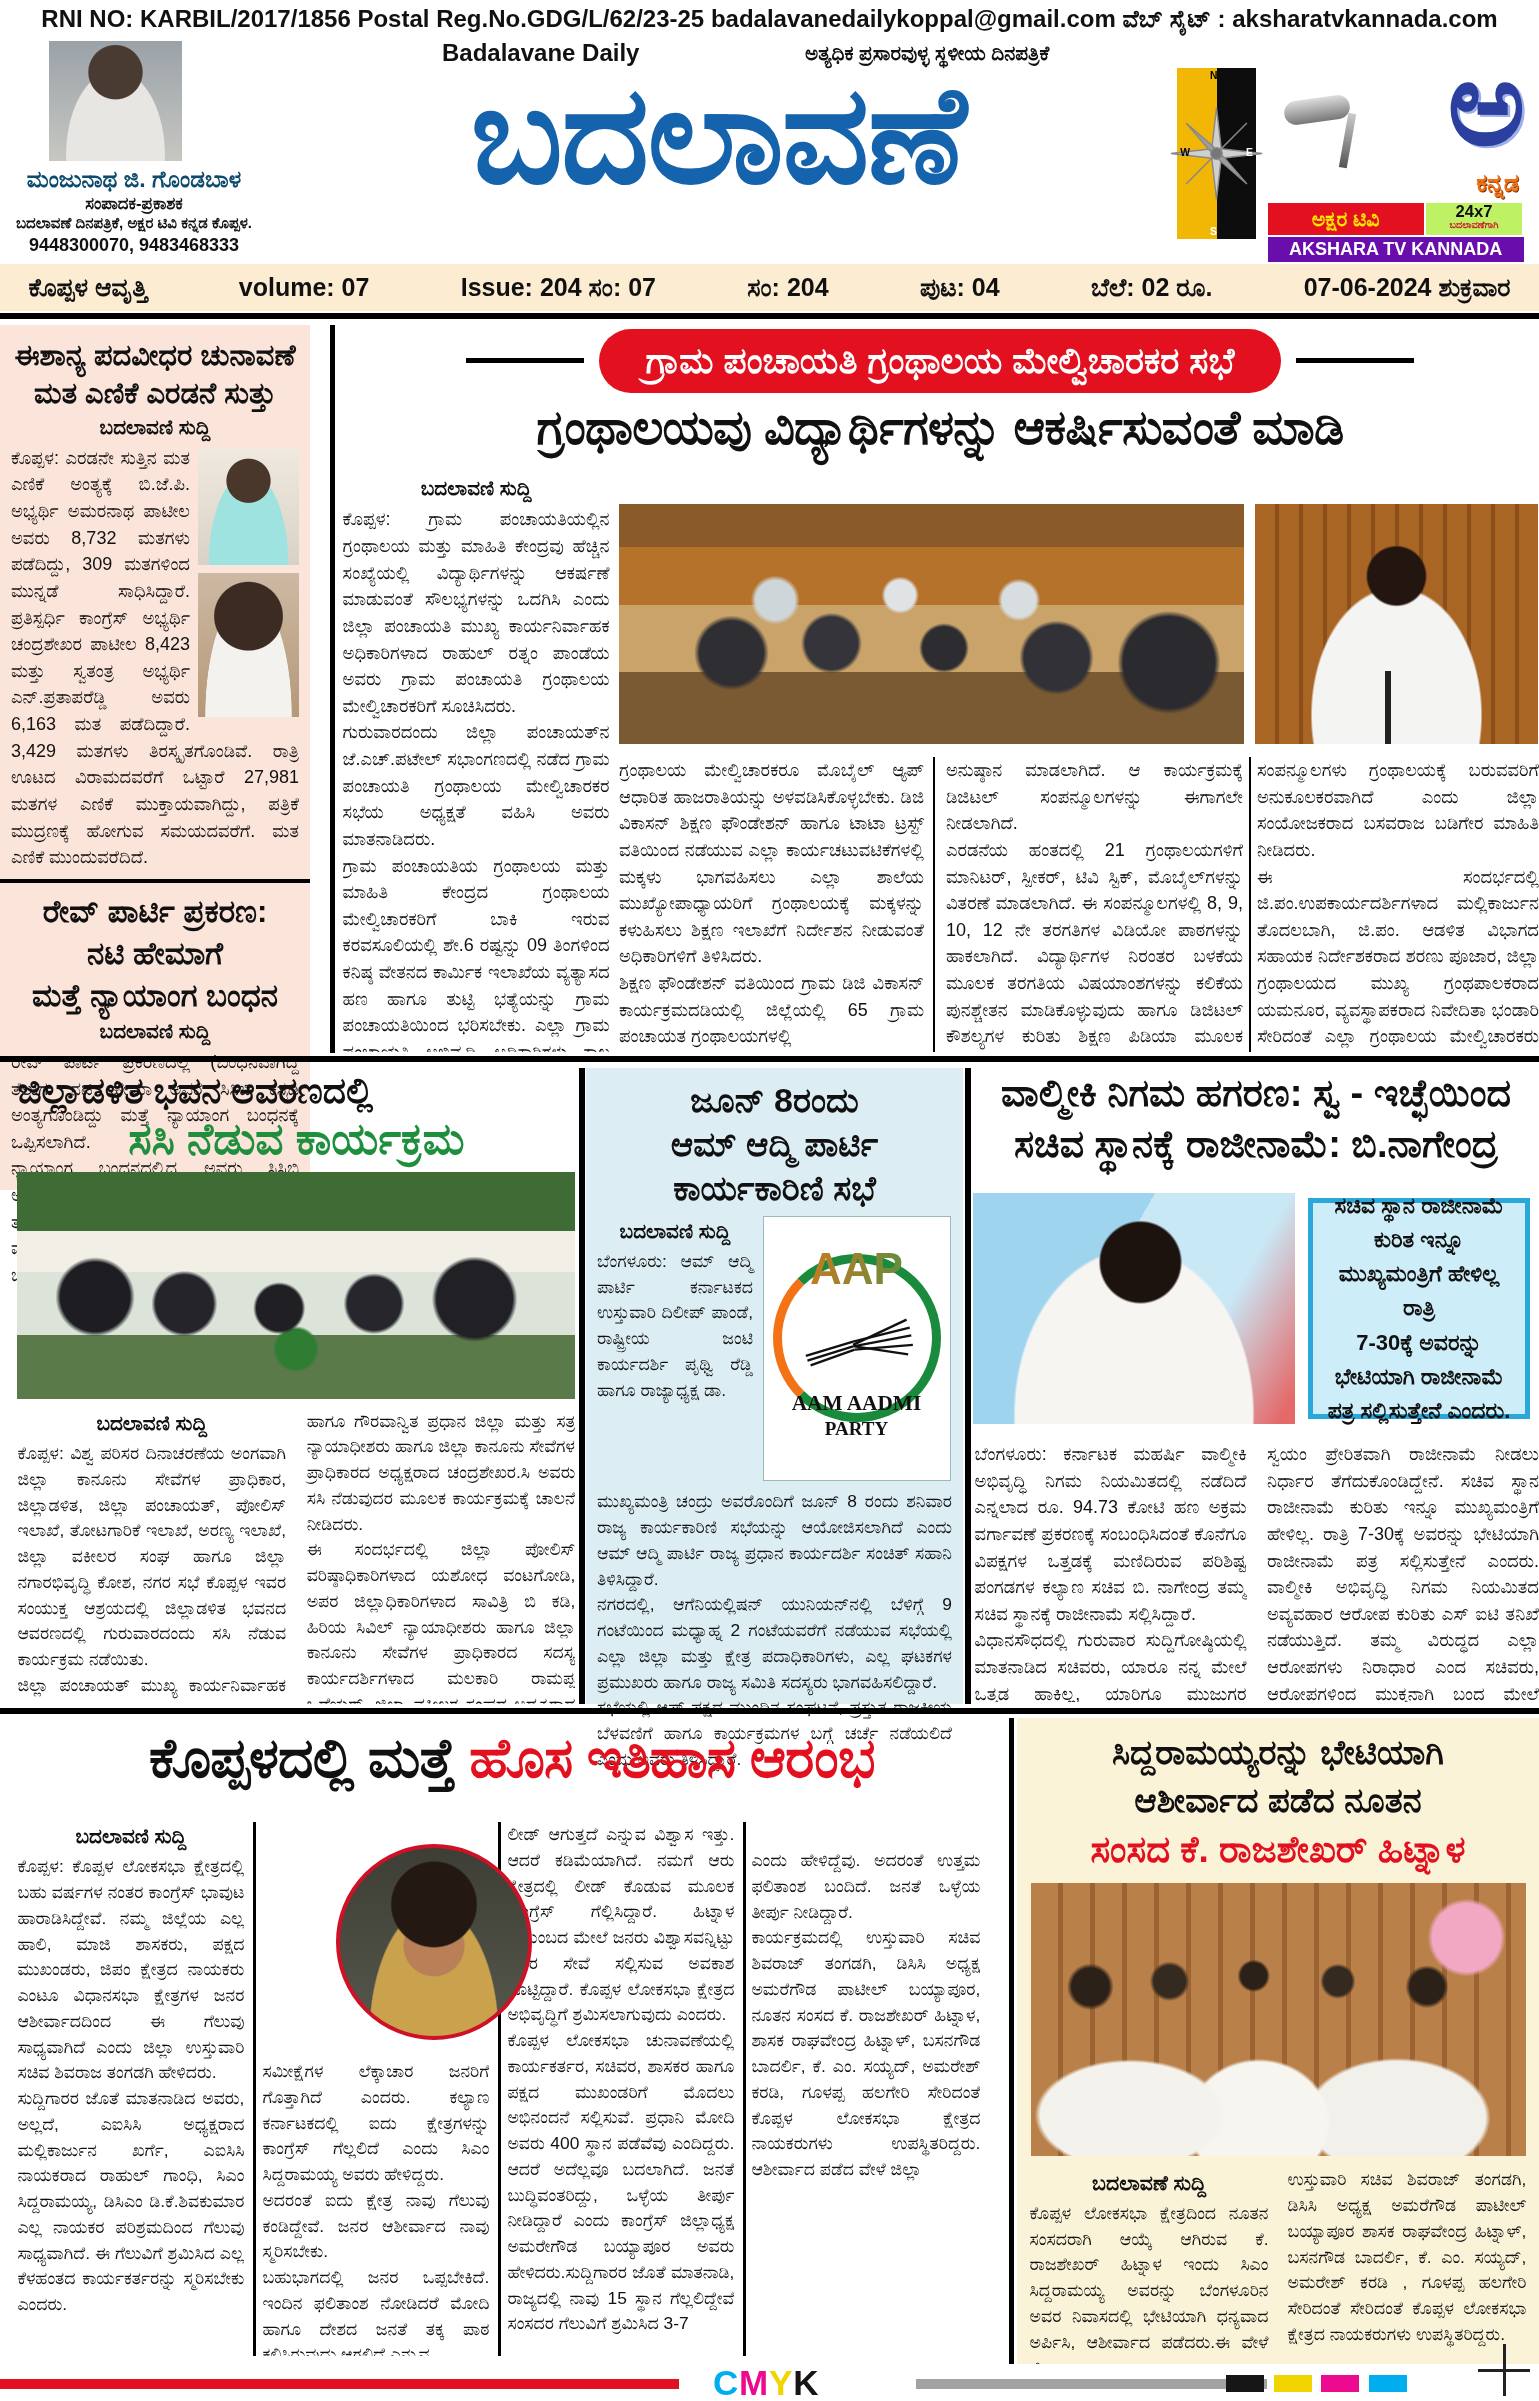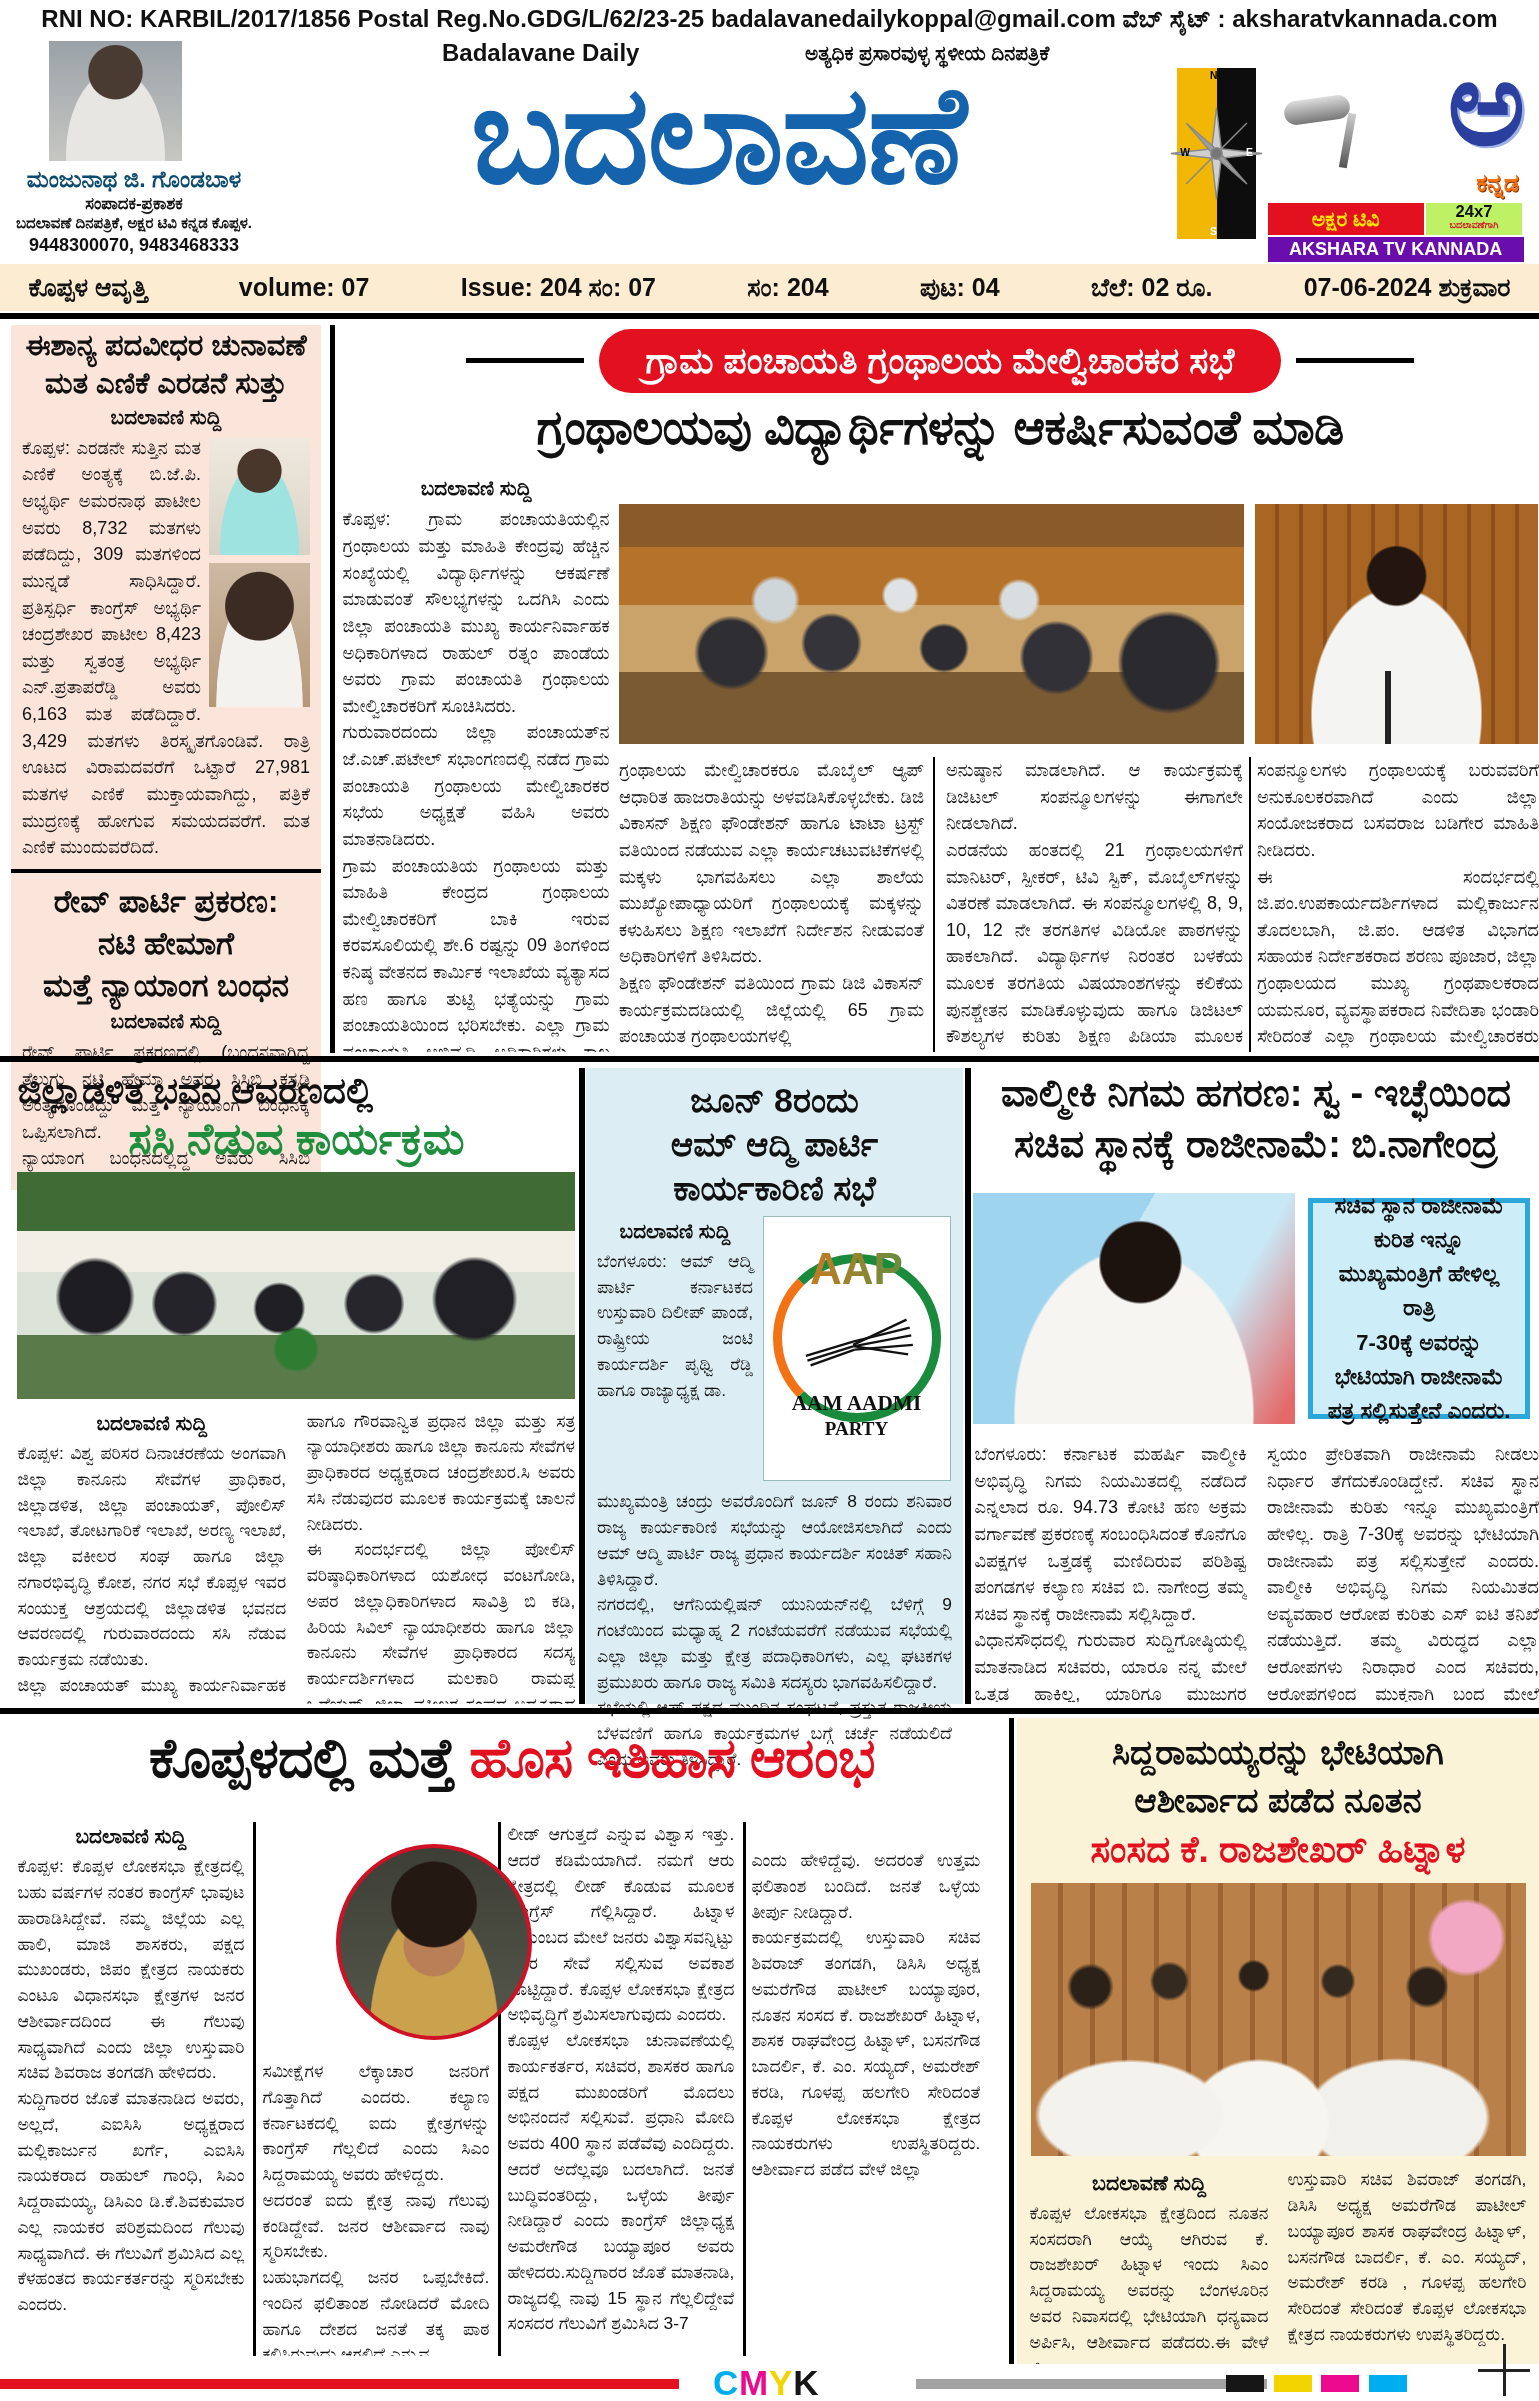--- a/index.html
+++ b/index.html
@@ -42,21 +42,21 @@
   #tv-kannada{position:absolute;right:11px;top:133px;font-weight:bold;font-size:24px;color:#f47216;text-shadow:0.8px 0.8px 0 #7a2f00;}
   #tv-redbox{position:absolute;left:4.7px;top:167px;width:156px;height:32px;background:#e3101f;color:#ffe400;font-weight:bold;font-size:20.5px;display:flex;align-items:center;justify-content:center;}
   #tv-yellowbox{position:absolute;left:163px;top:167px;width:96px;height:32px;background:#bef264;color:#111;text-align:center;line-height:1.05;}
   #tv-yellowbox .b247{font-weight:bold;font-size:16.6px;display:block;}
   #tv-yellowbox .forch{font-size:9.5px;color:#cf1126;font-weight:bold;display:block;}
   #tv-purplebox{position:absolute;left:4.7px;top:201px;width:256px;height:25px;background:#6a0dad;color:#fff;font-weight:bold;font-size:18px;display:flex;align-items:center;justify-content:center;}
   
   #issue-bar{top:264px;left:0;right:0;height:47px;background:#fcecd2;display:flex;align-items:center;justify-content:space-between;padding:0 28.4px;box-sizing:border-box;font-weight:bold;font-size:25px;}
   #rule-top{top:313px;height:5.5px;}
   
-  #left-panel{left:11px;top:325px;width:310px;height:865px;background:#fbe4da;box-sizing:border-box;padding:2px 11px;}
+  #left-panel{left:0;top:325px;width:310px;height:865px;background:#fbe4da;box-sizing:border-box;padding:12px 11px;}
   .hA{font-weight:bold;font-size:29px;line-height:1.3;text-align:center;}
   #storyA-body{margin-top:3.2px;}
   #storyA-photos{float:right;width:101px;margin:3.2px 0 4.7px 8px;}
   .mini-ph{width:101px;}
   #ph-amarnath{height:117px;margin-bottom:8px;background:
       radial-gradient(circle at 50% 28%,#4a372c 0 22%,transparent 23%),
       radial-gradient(ellipse at 50% 98%,#9fe3e0 0 55%,transparent 56%),
       linear-gradient(#efe9df,#d8d2c6);}
   #ph-chandrashekar{height:144px;background:
       radial-gradient(circle at 50% 30%,#3c2b22 0 30%,transparent 31%),

